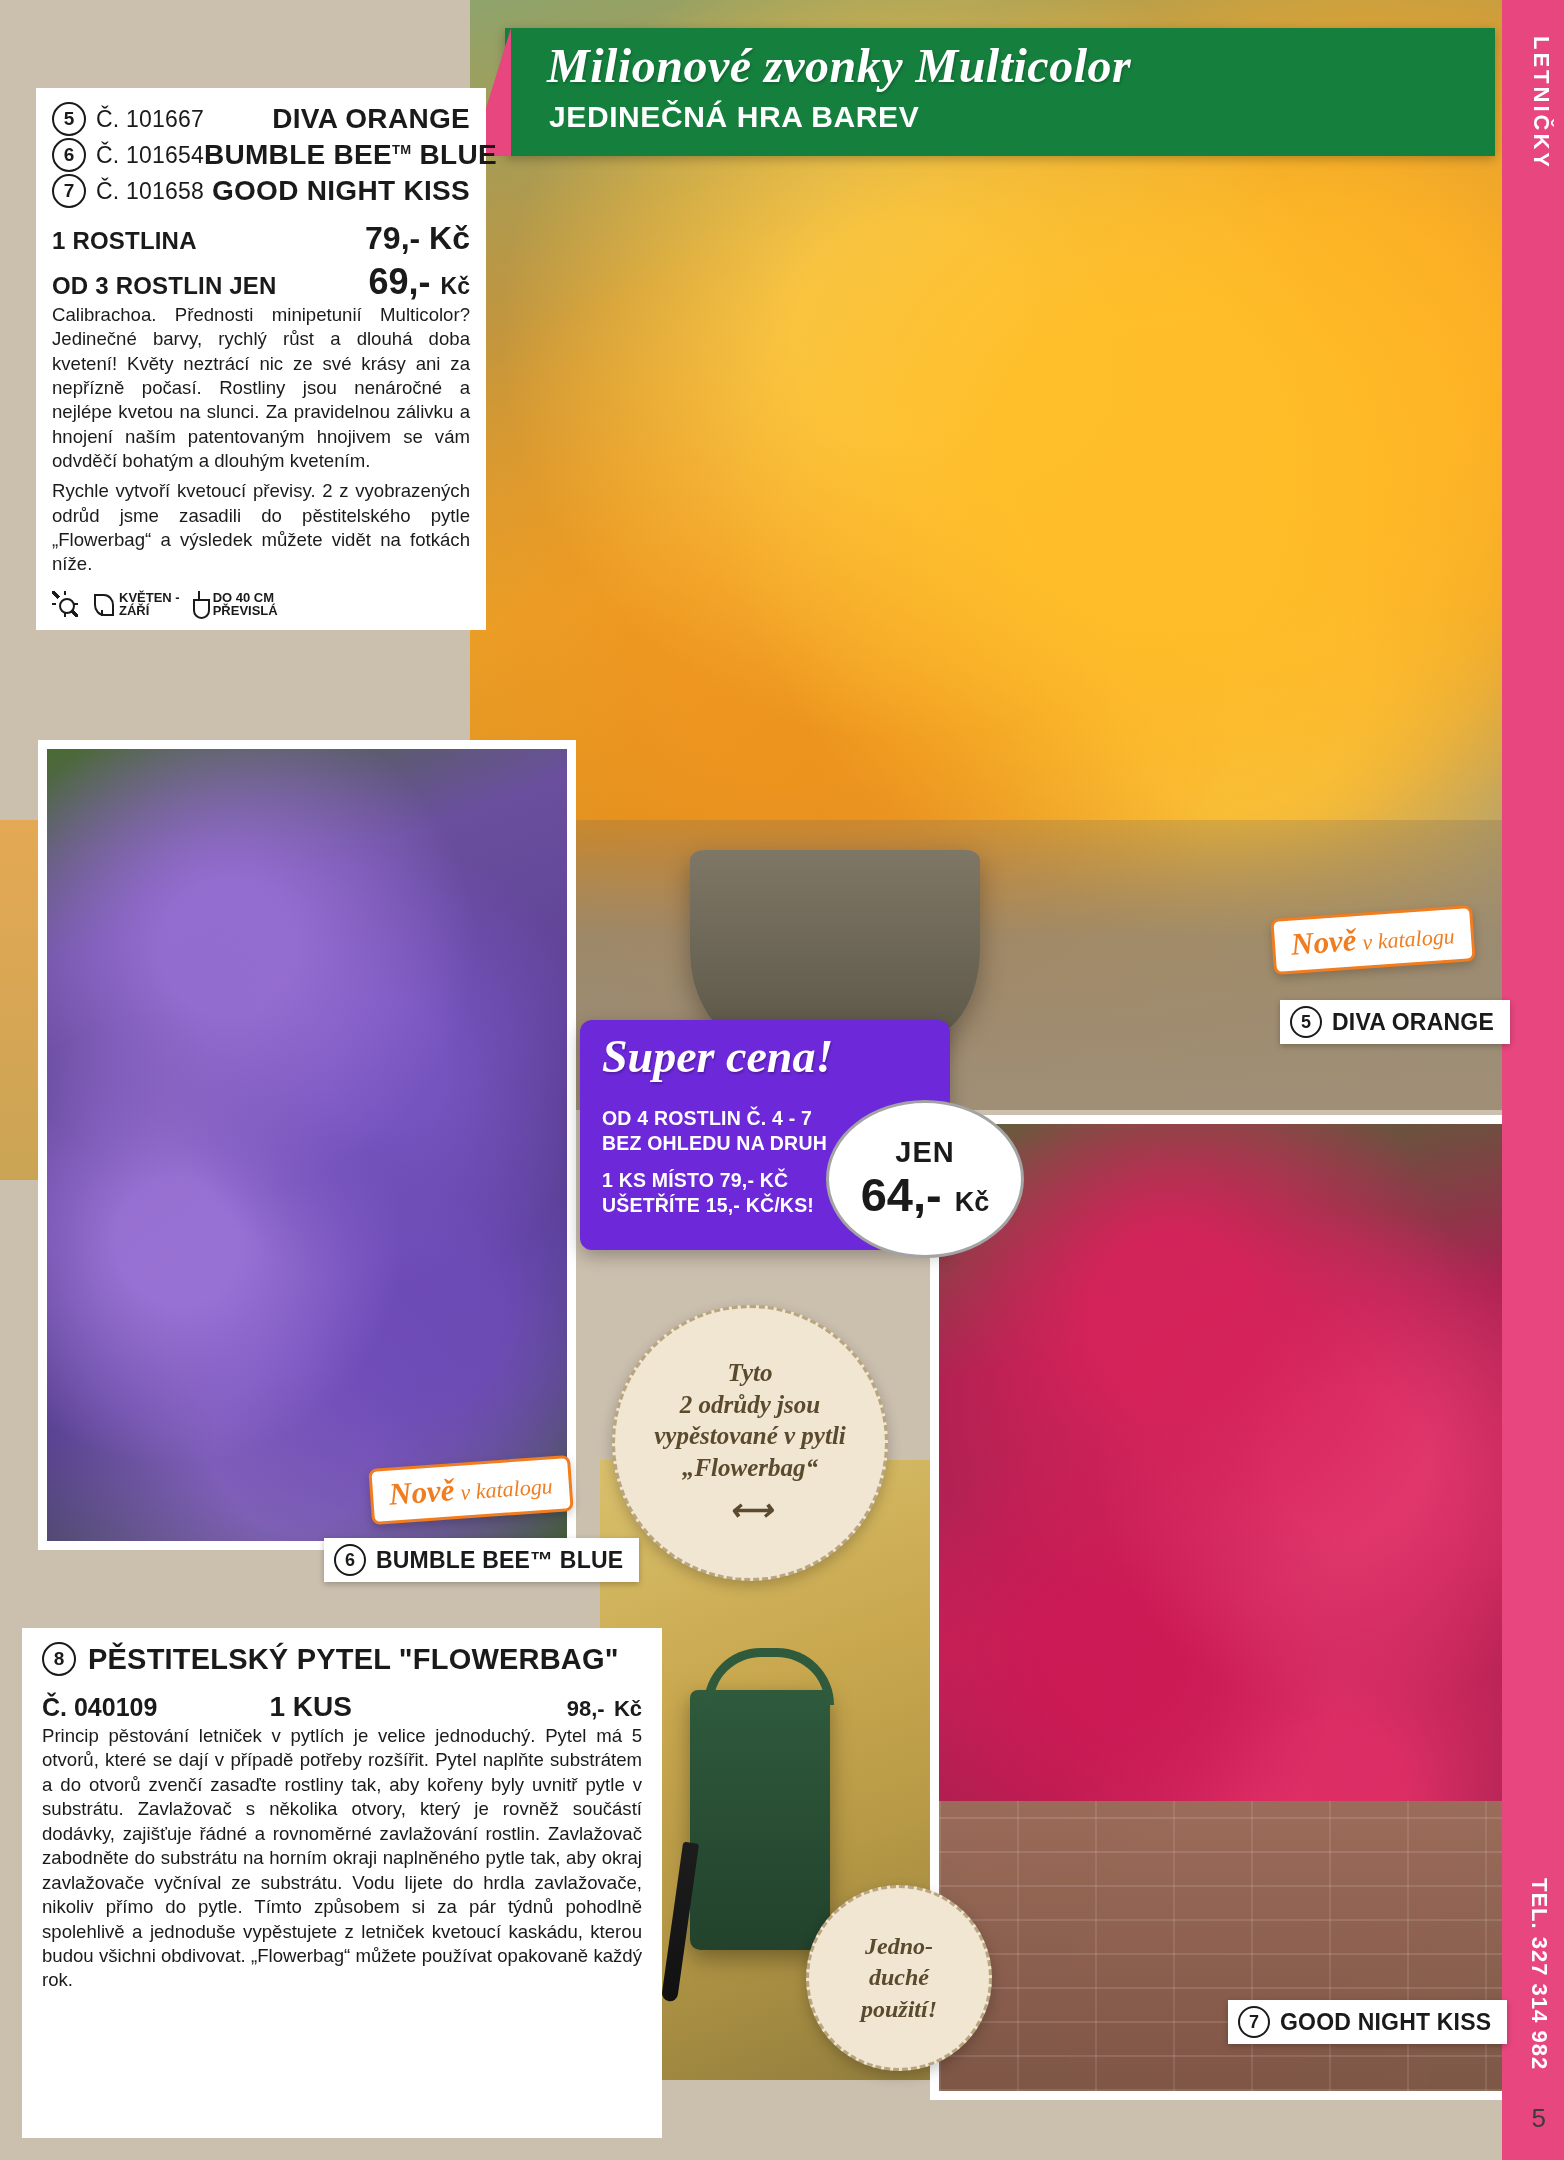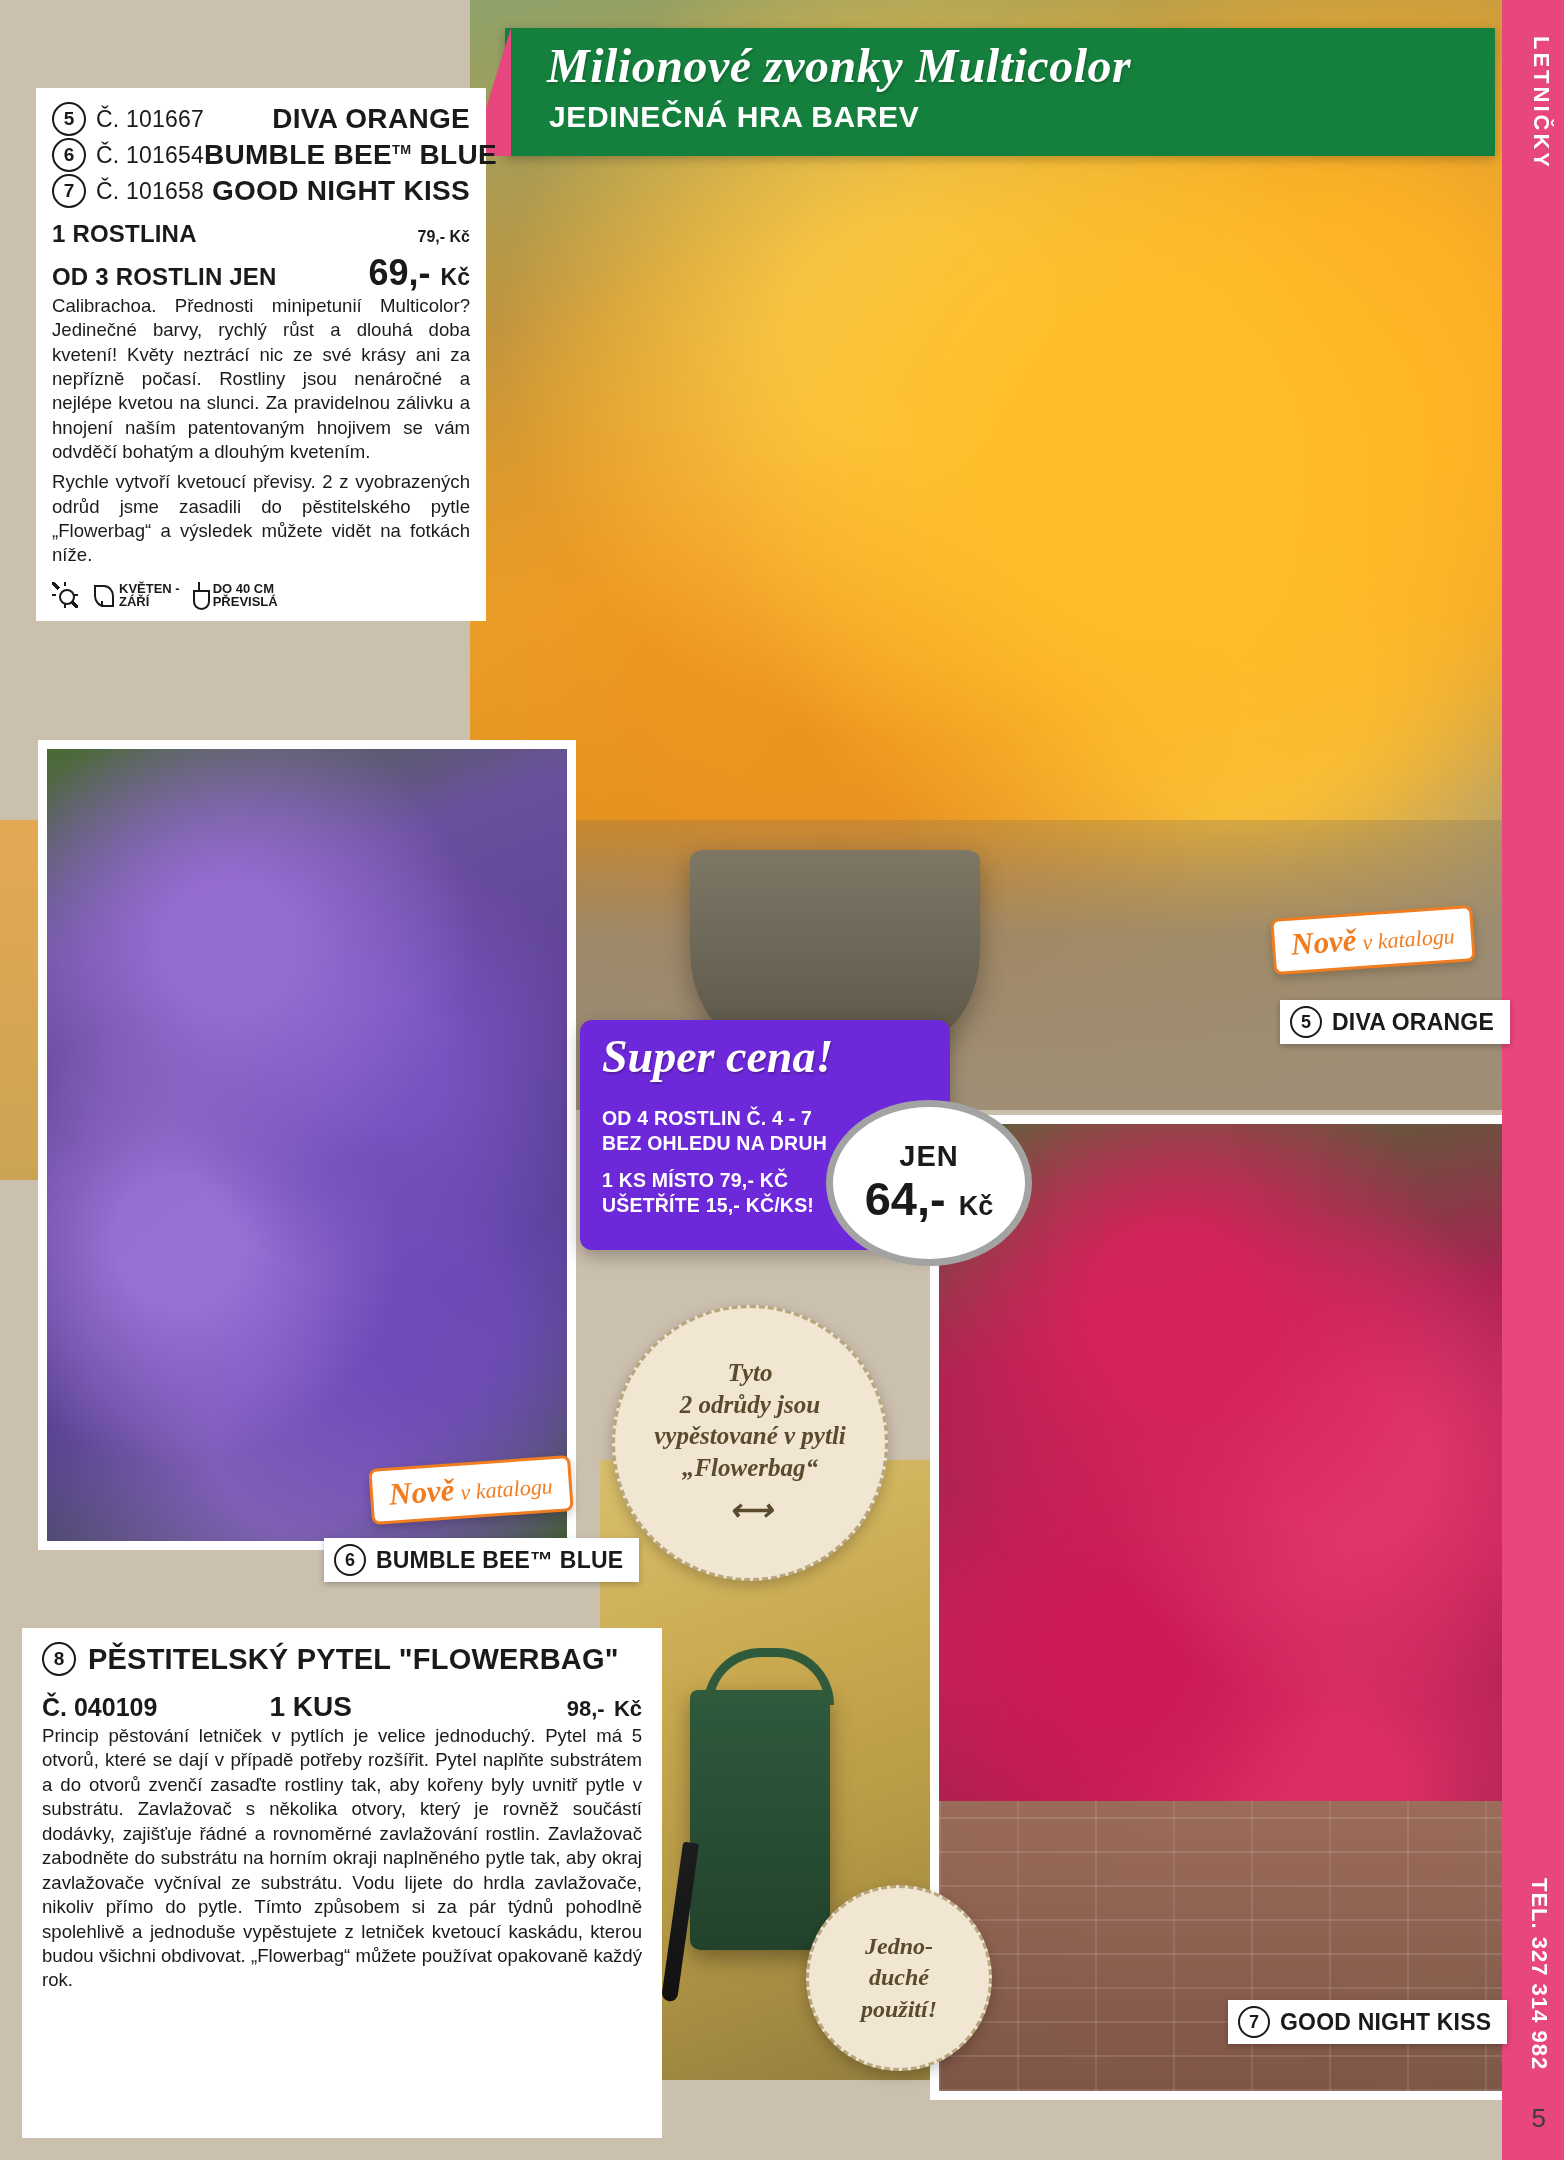--- a/index.html
+++ b/index.html
@@ -175,21 +175,21 @@
   }
   .vname {
     margin-left:auto; font-size: 28px; font-weight: bold; letter-spacing:.3px; white-space:nowrap;
   }
   .vname sup { font-size: 13px; vertical-align: super; }
   .price-row {
     display:flex; align-items:baseline; justify-content:space-between;
     margin-top: 12px; font-weight:bold;
   }
   .price-row .lbl { font-size: 24px; letter-spacing:.2px; }
-  .price-row .val { font-size: 16px; }
+  .price-row .val { font-size: 32px; }
   .price-row.big { margin-top: 4px; }
   .price-row.big .val { font-size: 36px; }
   .price-row.big .val span.kc { font-size: 23px; }
   .body-text {
     font-size: 18.6px; line-height: 1.31; text-align: justify;
     color:#1b1b1b;
   }
   .body-text p { margin: 0 0 0 0; }
   .body-text p + p { margin-top: 6px; }
 
@@ -243,21 +243,21 @@
     font-size: 46px; color:#ffffff;
     text-shadow: 1px 2px 2px rgba(0,0,0,.25);
   }
   .sc-lines {
     position:absolute; left: 22px; top: 86px;
     font-size: 19.5px; font-weight: bold; line-height: 1.28; letter-spacing: .2px;
   }
   .sc-lines .grp2 { margin-top: 12px; }
   .sc-circle {
     position:absolute; left: 246px; top: 80px; width: 192px; height: 152px;
-    background:#ffffff; border: 7px solid #a3a3a3; border-radius: 50%;
+    background:#ffffff; border: 3px solid #a3a3a3; border-radius: 50%;
     display:flex; flex-direction:column; align-items:center; justify-content:center;
     color:#1a1a1a;
   }
   .sc-circle .jen { font-size: 29px; font-weight:bold; letter-spacing:1px; }
   .sc-circle .pr { font-size: 47px; font-weight:bold; margin-top: -2px;}
   .sc-circle .pr span { font-size: 27px; }
 
   
   .stamp {
     position:absolute; left: 612px; top: 1305px; width: 270px; height: 270px;

